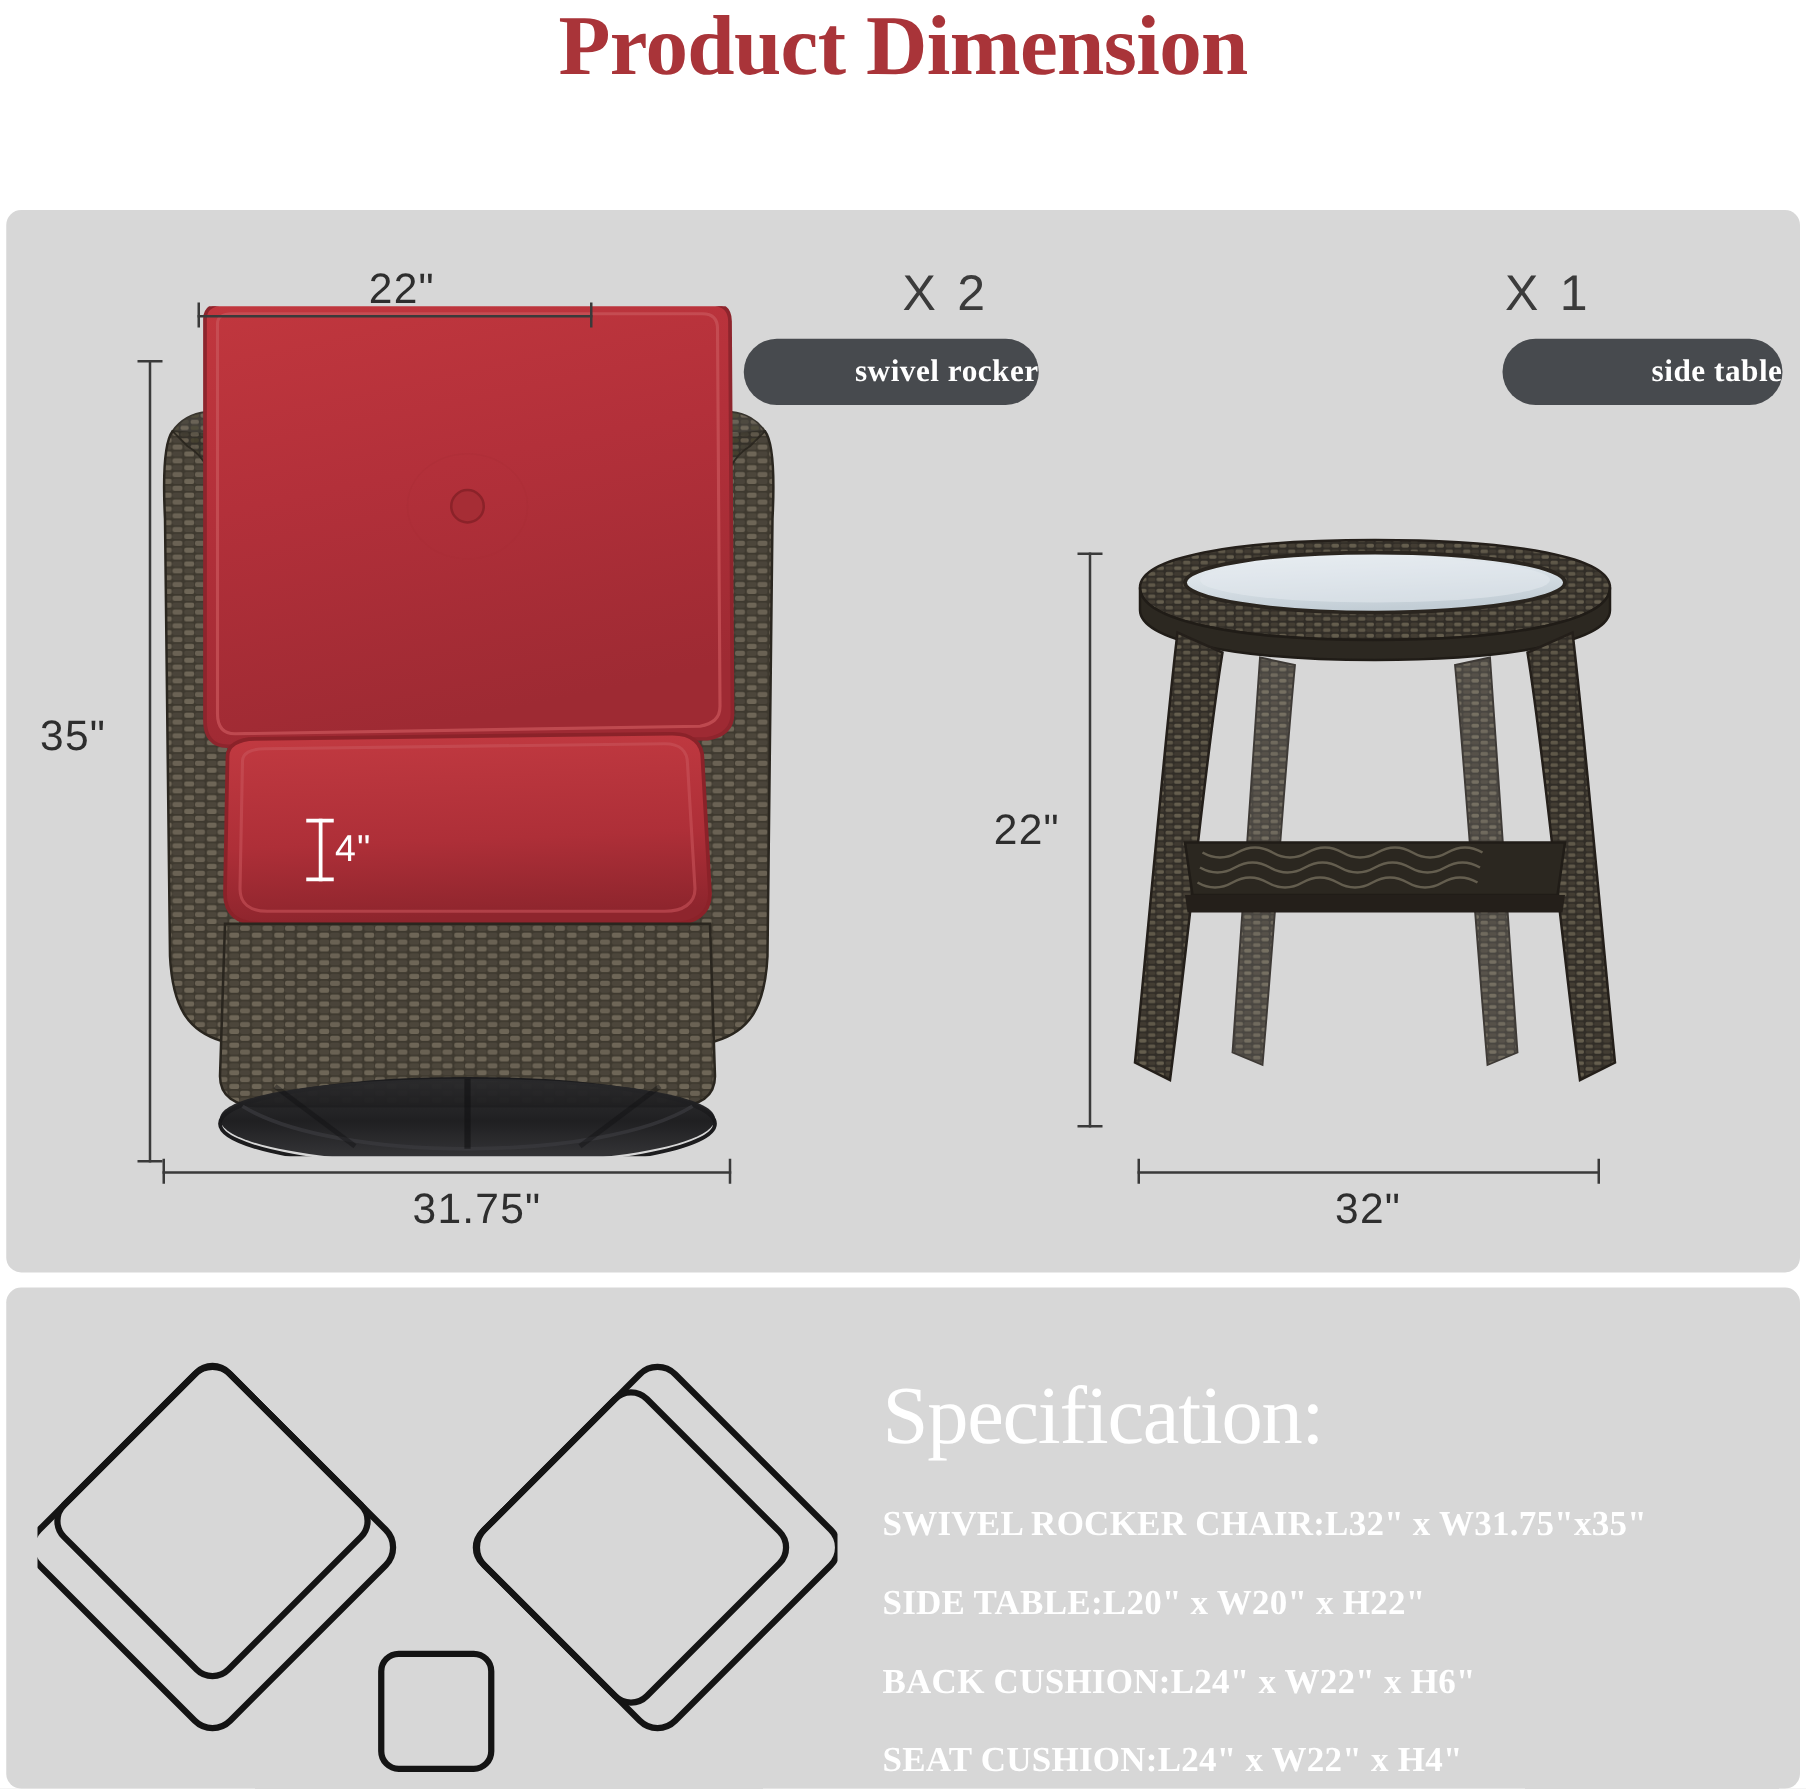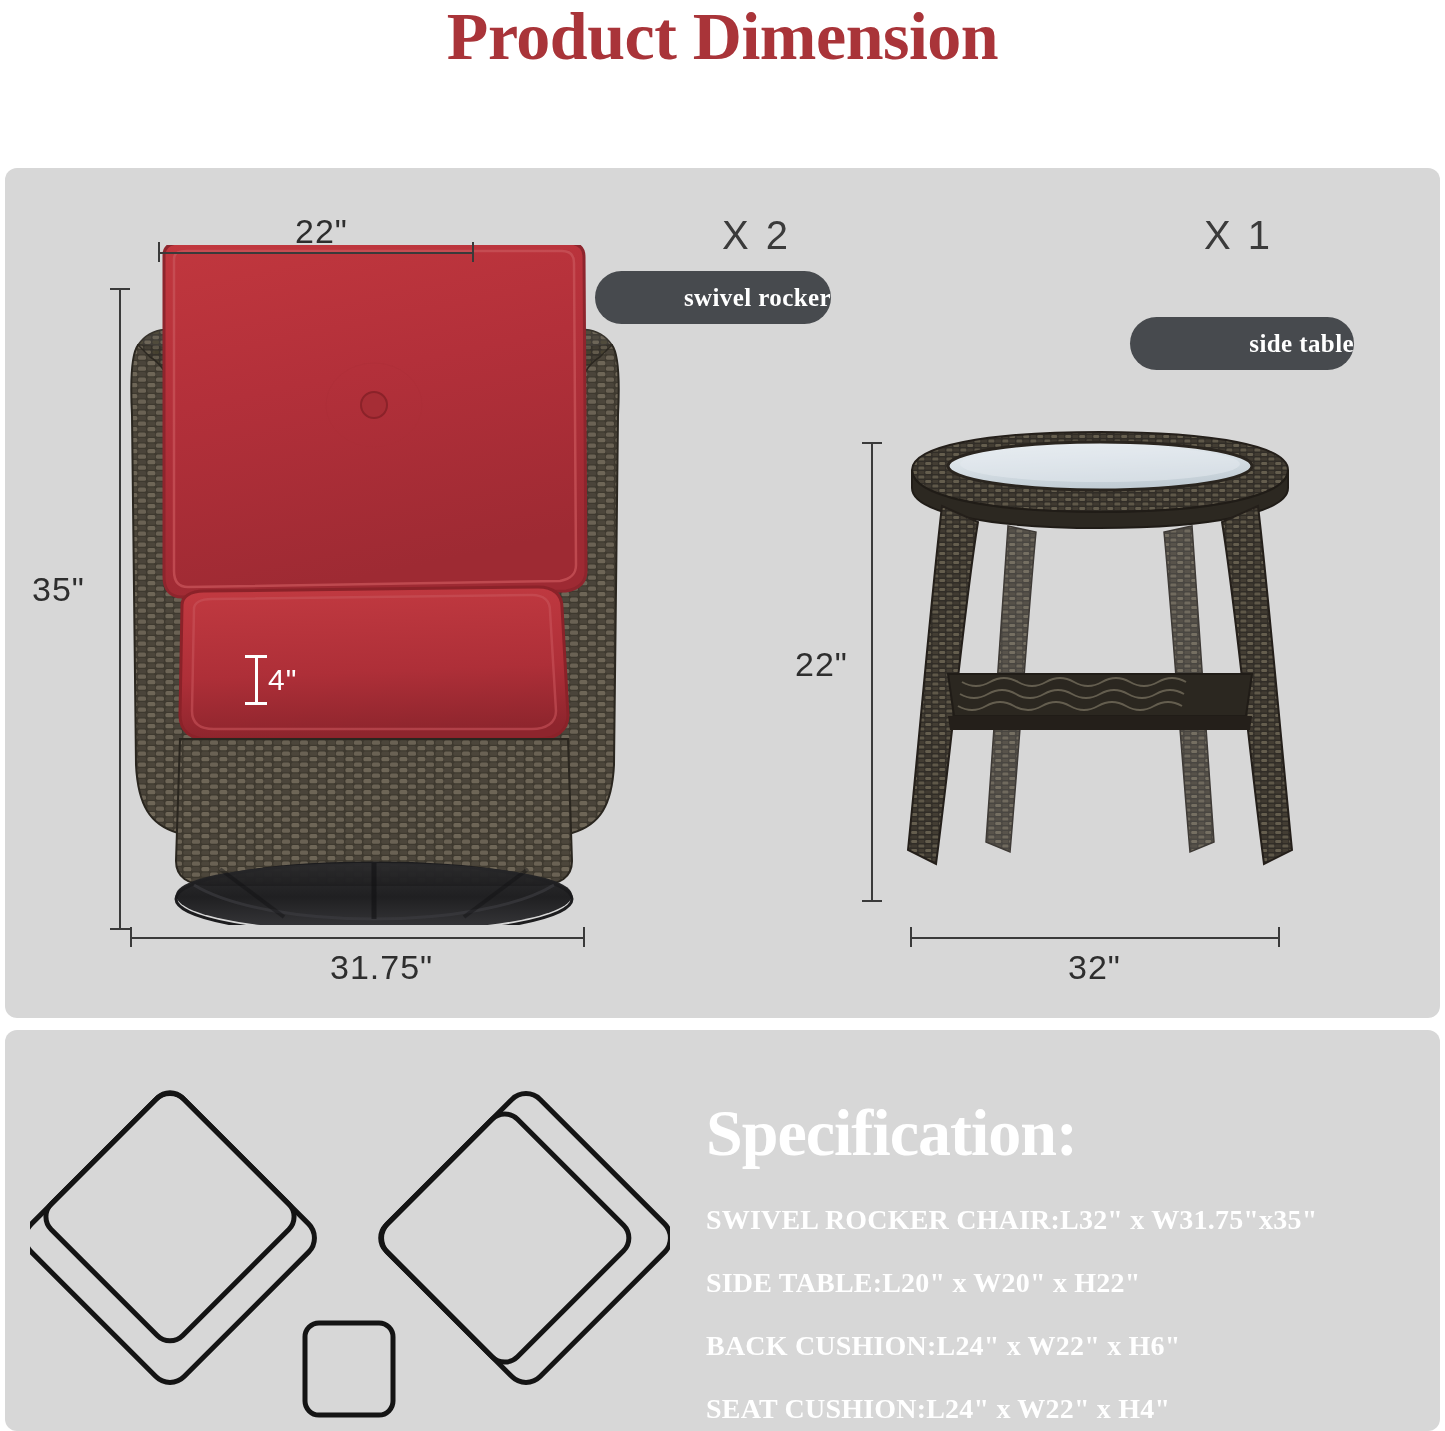--- a/index.html
+++ b/index.html
@@ -87,21 +87,21 @@
   .chair-wrap{position:absolute;left:120px;top:245px;width:510px;height:680px;}
 
   
   .table-wrap{position:absolute;left:890px;top:430px;width:420px;height:500px;}
 
   
   .boxes{position:absolute;left:30px;top:1070px;width:640px;height:350px;}
   .spec-head{
     position:absolute;left:706px;top:1098px;
     font-family:"Liberation Serif", serif;
-    font-weight:bold;
+    font-weight:normal;
     font-size:66px;
     color:#ffffff;
     white-space:nowrap;
     line-height:70px;
     letter-spacing:-1px;
   }
   .spec-line{
     position:absolute;left:706px;
     font-family:"Liberation Serif", serif;
     font-weight:bold;
@@ -273,21 +273,21 @@
   <div class="cap-v" style="left:910px;top:927px;"></div>
   <div class="cap-v" style="left:1278px;top:927px;"></div>
   <div class="dim-text" style="left:1068px;top:948px;">32"</div>
 
   <div class="count-label" style="left:692px;top:213px;margin-left:30px;">X 2</div>
   <div class="pill" style="left:595px;top:271px;width:236px;height:53px;">
     <span>swivel rocker</span>
   </div>
 
   <div class="count-label" style="left:1204px;top:213px;">X 1</div>
-  <div class="pill" style="left:1130px;top:271px;width:224px;height:53px;margin-top:46px;">
+  <div class="pill" style="left:1202px;top:271px;width:224px;height:53px;">
     <span>side table</span>
   </div>
 
   <div class="panel" id="panel-bottom"></div>
 
   <div class="boxes">
     <svg width="640" height="350" viewBox="0 0 640 350" xmlns="http://www.w3.org/2000/svg">
 
       <g transform="translate(140,168) rotate(-45)" fill="none" stroke="#141414" stroke-width="5">
         <rect x="-108" y="-108" width="216" height="216" rx="20" ry="20"></rect>

